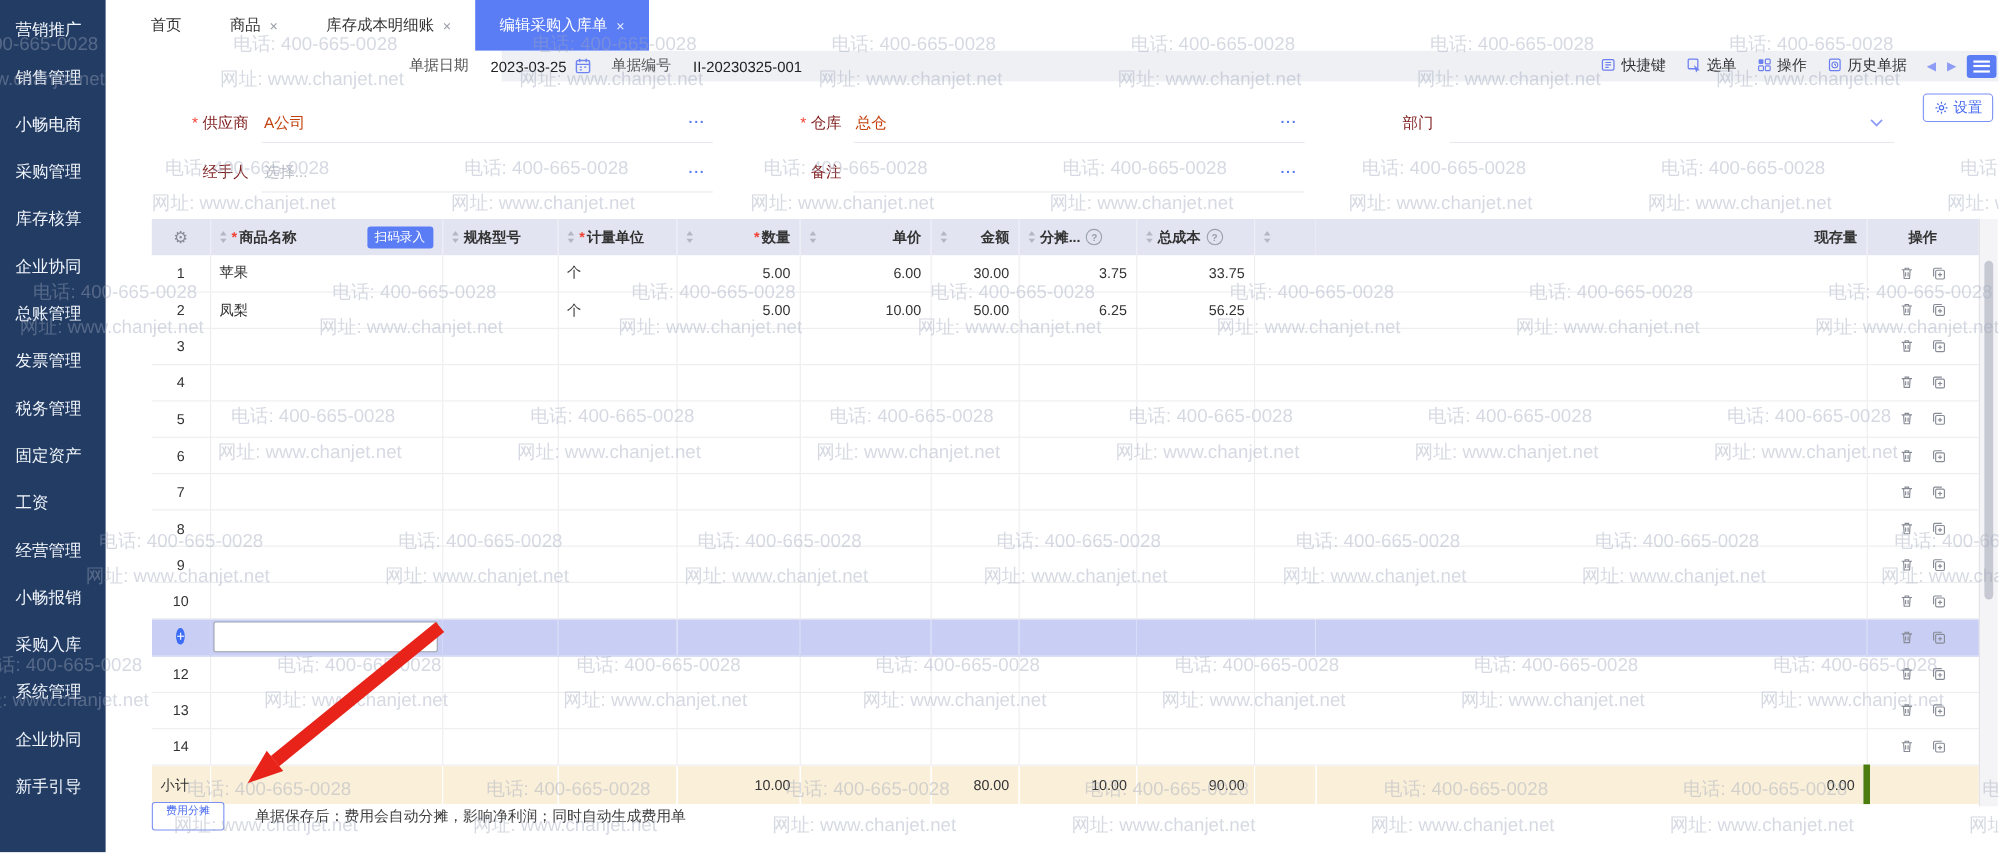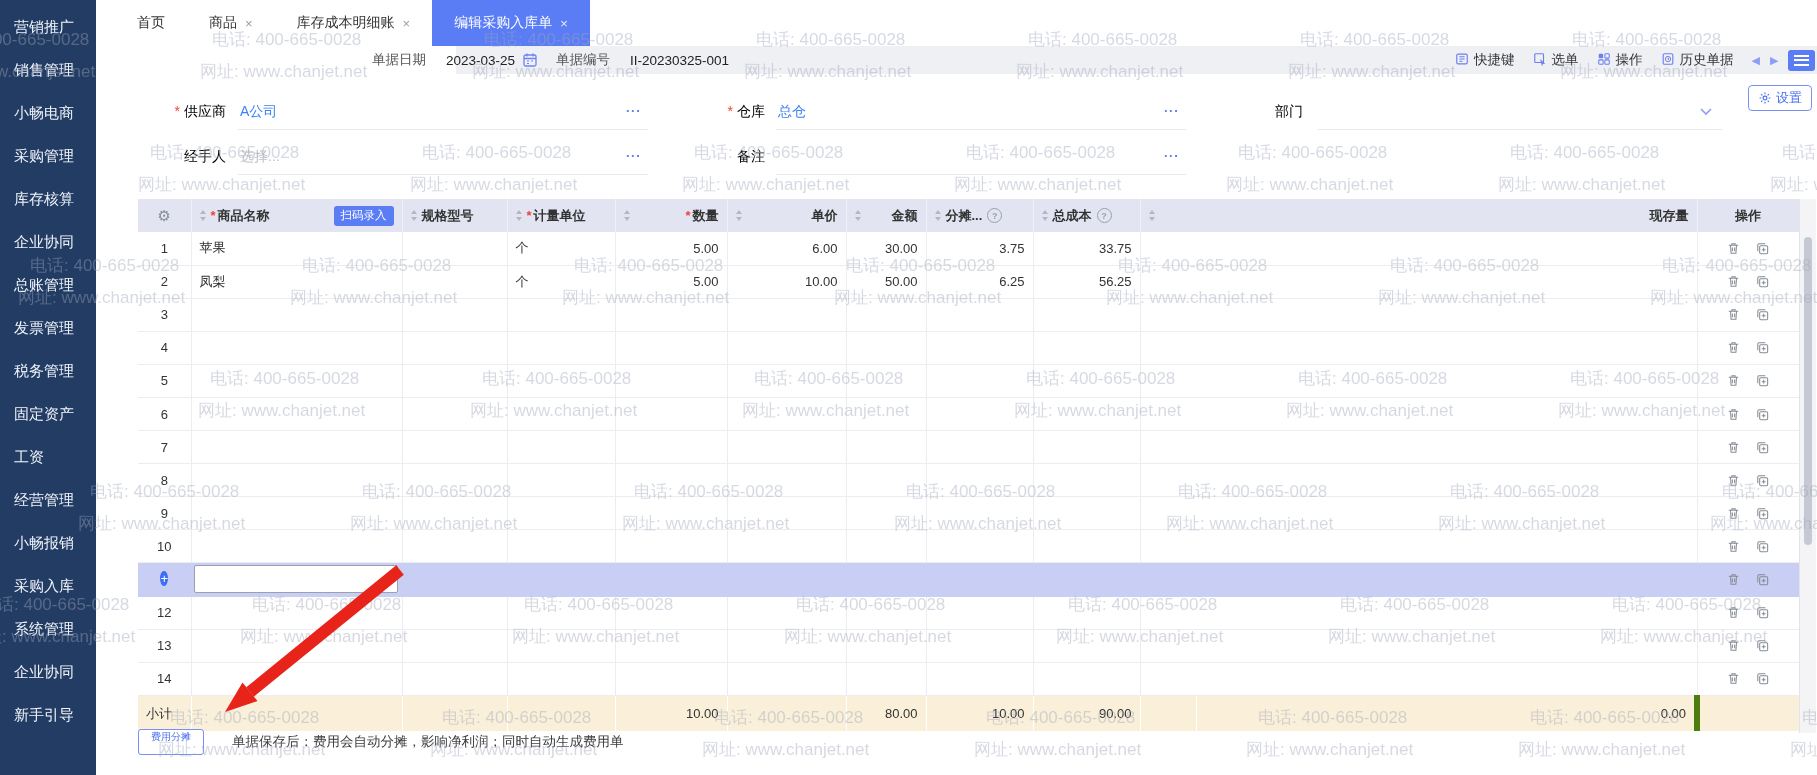--- a/index.html
+++ b/index.html
@@ -30,23 +30,23 @@
   .fl-value{color:#222;margin-left:20px;}
   .tool-actions{position:absolute;top:46px;left:1455px;height:28px;display:flex;align-items:center;z-index:4;}
   .tact{display:flex;align-items:center;margin-right:18px;font-size:13.5px;color:#333;cursor:pointer;white-space:nowrap;}
   .tact svg{margin-right:5px;}
   .pgbtn{color:#8f9cf5;font-size:11px;cursor:pointer;margin-right:10px;}
   .vtoggle{width:27px;height:21px;border-radius:3px;box-sizing:border-box;display:flex;flex-direction:column;justify-content:center;align-items:center;gap:2.5px;cursor:pointer;}
   .vtoggle.on{background:#5a7cf5;margin-right:5px;}
   .vtoggle.on i{display:block;width:15px;height:2px;background:#fff;}
 
   
-  .flabel{position:absolute;font-size:14px;color:#000000;text-align:right;white-space:nowrap;}
+  .flabel{position:absolute;font-size:14px;color:#7f1d1d;text-align:right;white-space:nowrap;}
   .req:before{content:"*";color:#f04134;margin-right:4px;}
-  .fvalue{position:absolute;font-size:14px;color:#3b82f6;white-space:nowrap;}
+  .fvalue{position:absolute;font-size:14px;color:#c2410c;white-space:nowrap;}
   .fph{color:#bcc0c8;}
   .dots{position:absolute;color:#5a7cf5;font-weight:bold;font-size:13px;letter-spacing:1.5px;cursor:pointer;}
   .uline{position:absolute;height:1px;background:#e8e9ee;}
   .chev{position:absolute;cursor:pointer;}
   .settings-btn{position:absolute;left:1748px;top:85px;height:26px;padding:0 9px;border:1px solid #7a90f2;border-radius:4px;background:#fff;color:#4a6cf0;font-size:13px;display:flex;align-items:center;gap:4px;cursor:pointer;box-sizing:border-box;}
 
   
   .grid-wrap{left:138px;top:199px;z-index:2;}
   table.grid{border-collapse:collapse;table-layout:fixed;background:#fff;}
   table.grid th{background:#e2e5f1;height:33px;font-size:13px;font-weight:600;color:#333;padding:0 8px;border-right:1px solid #eef0f7;box-sizing:border-box;}

